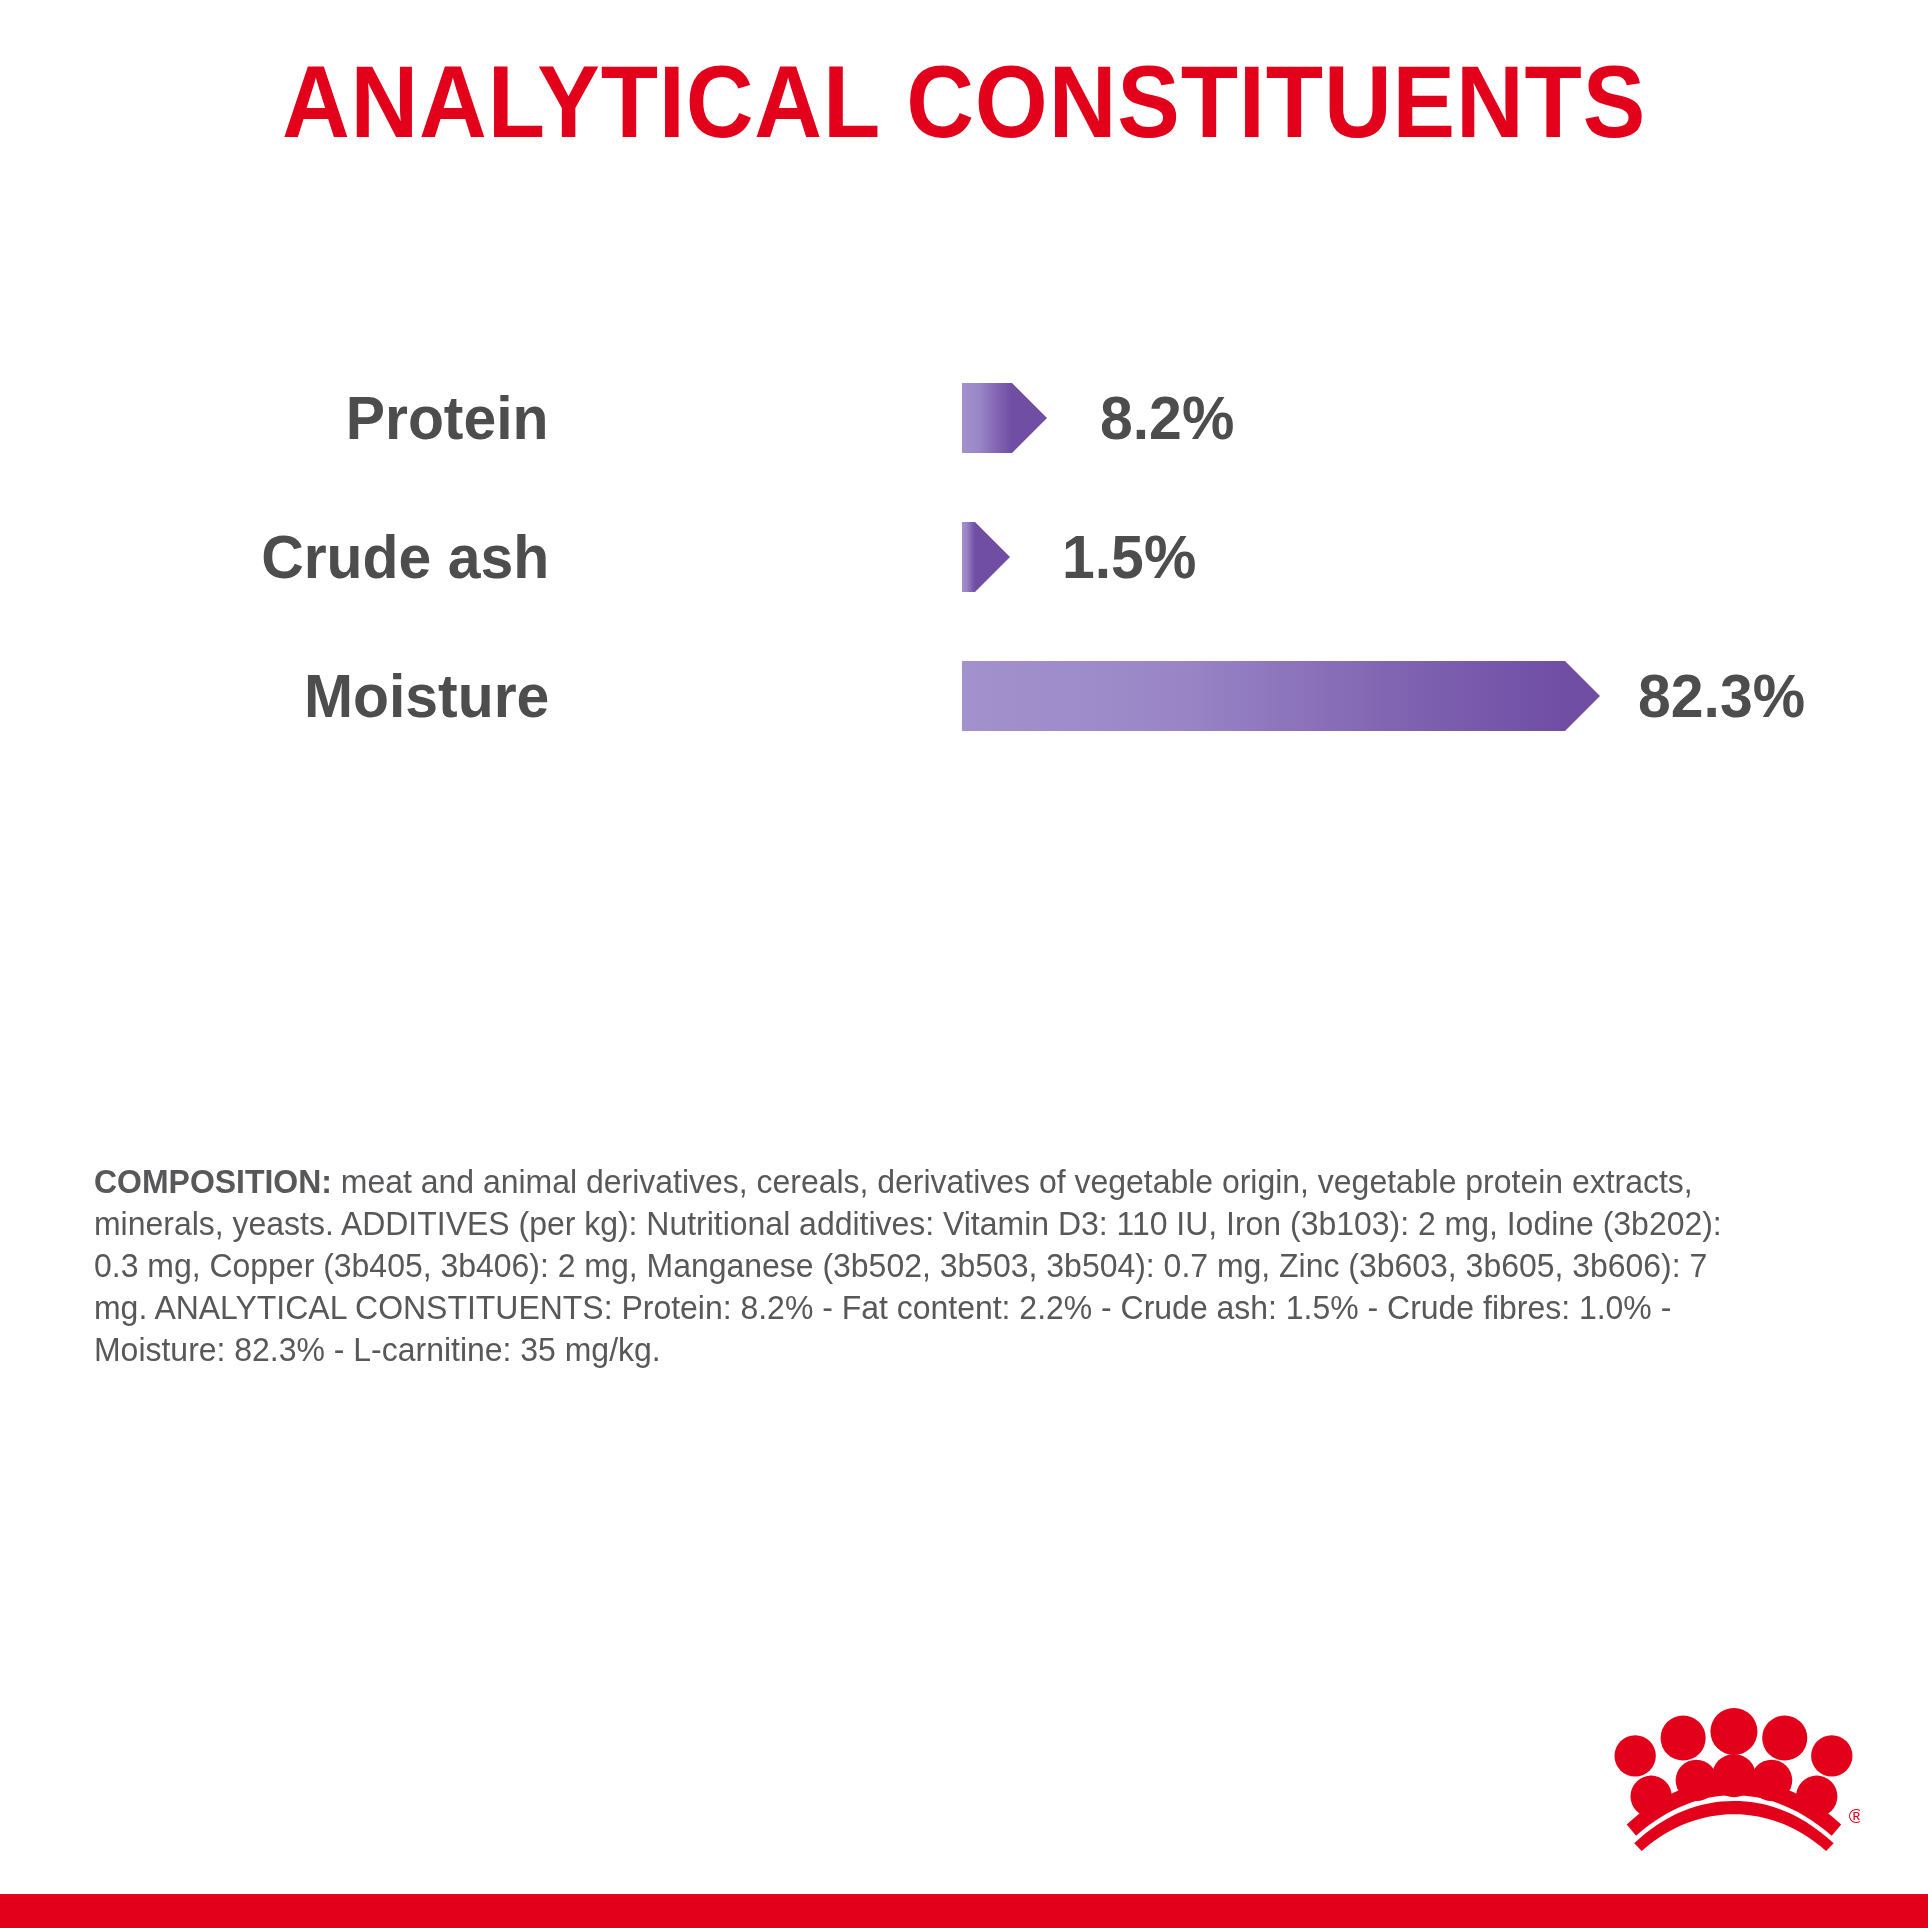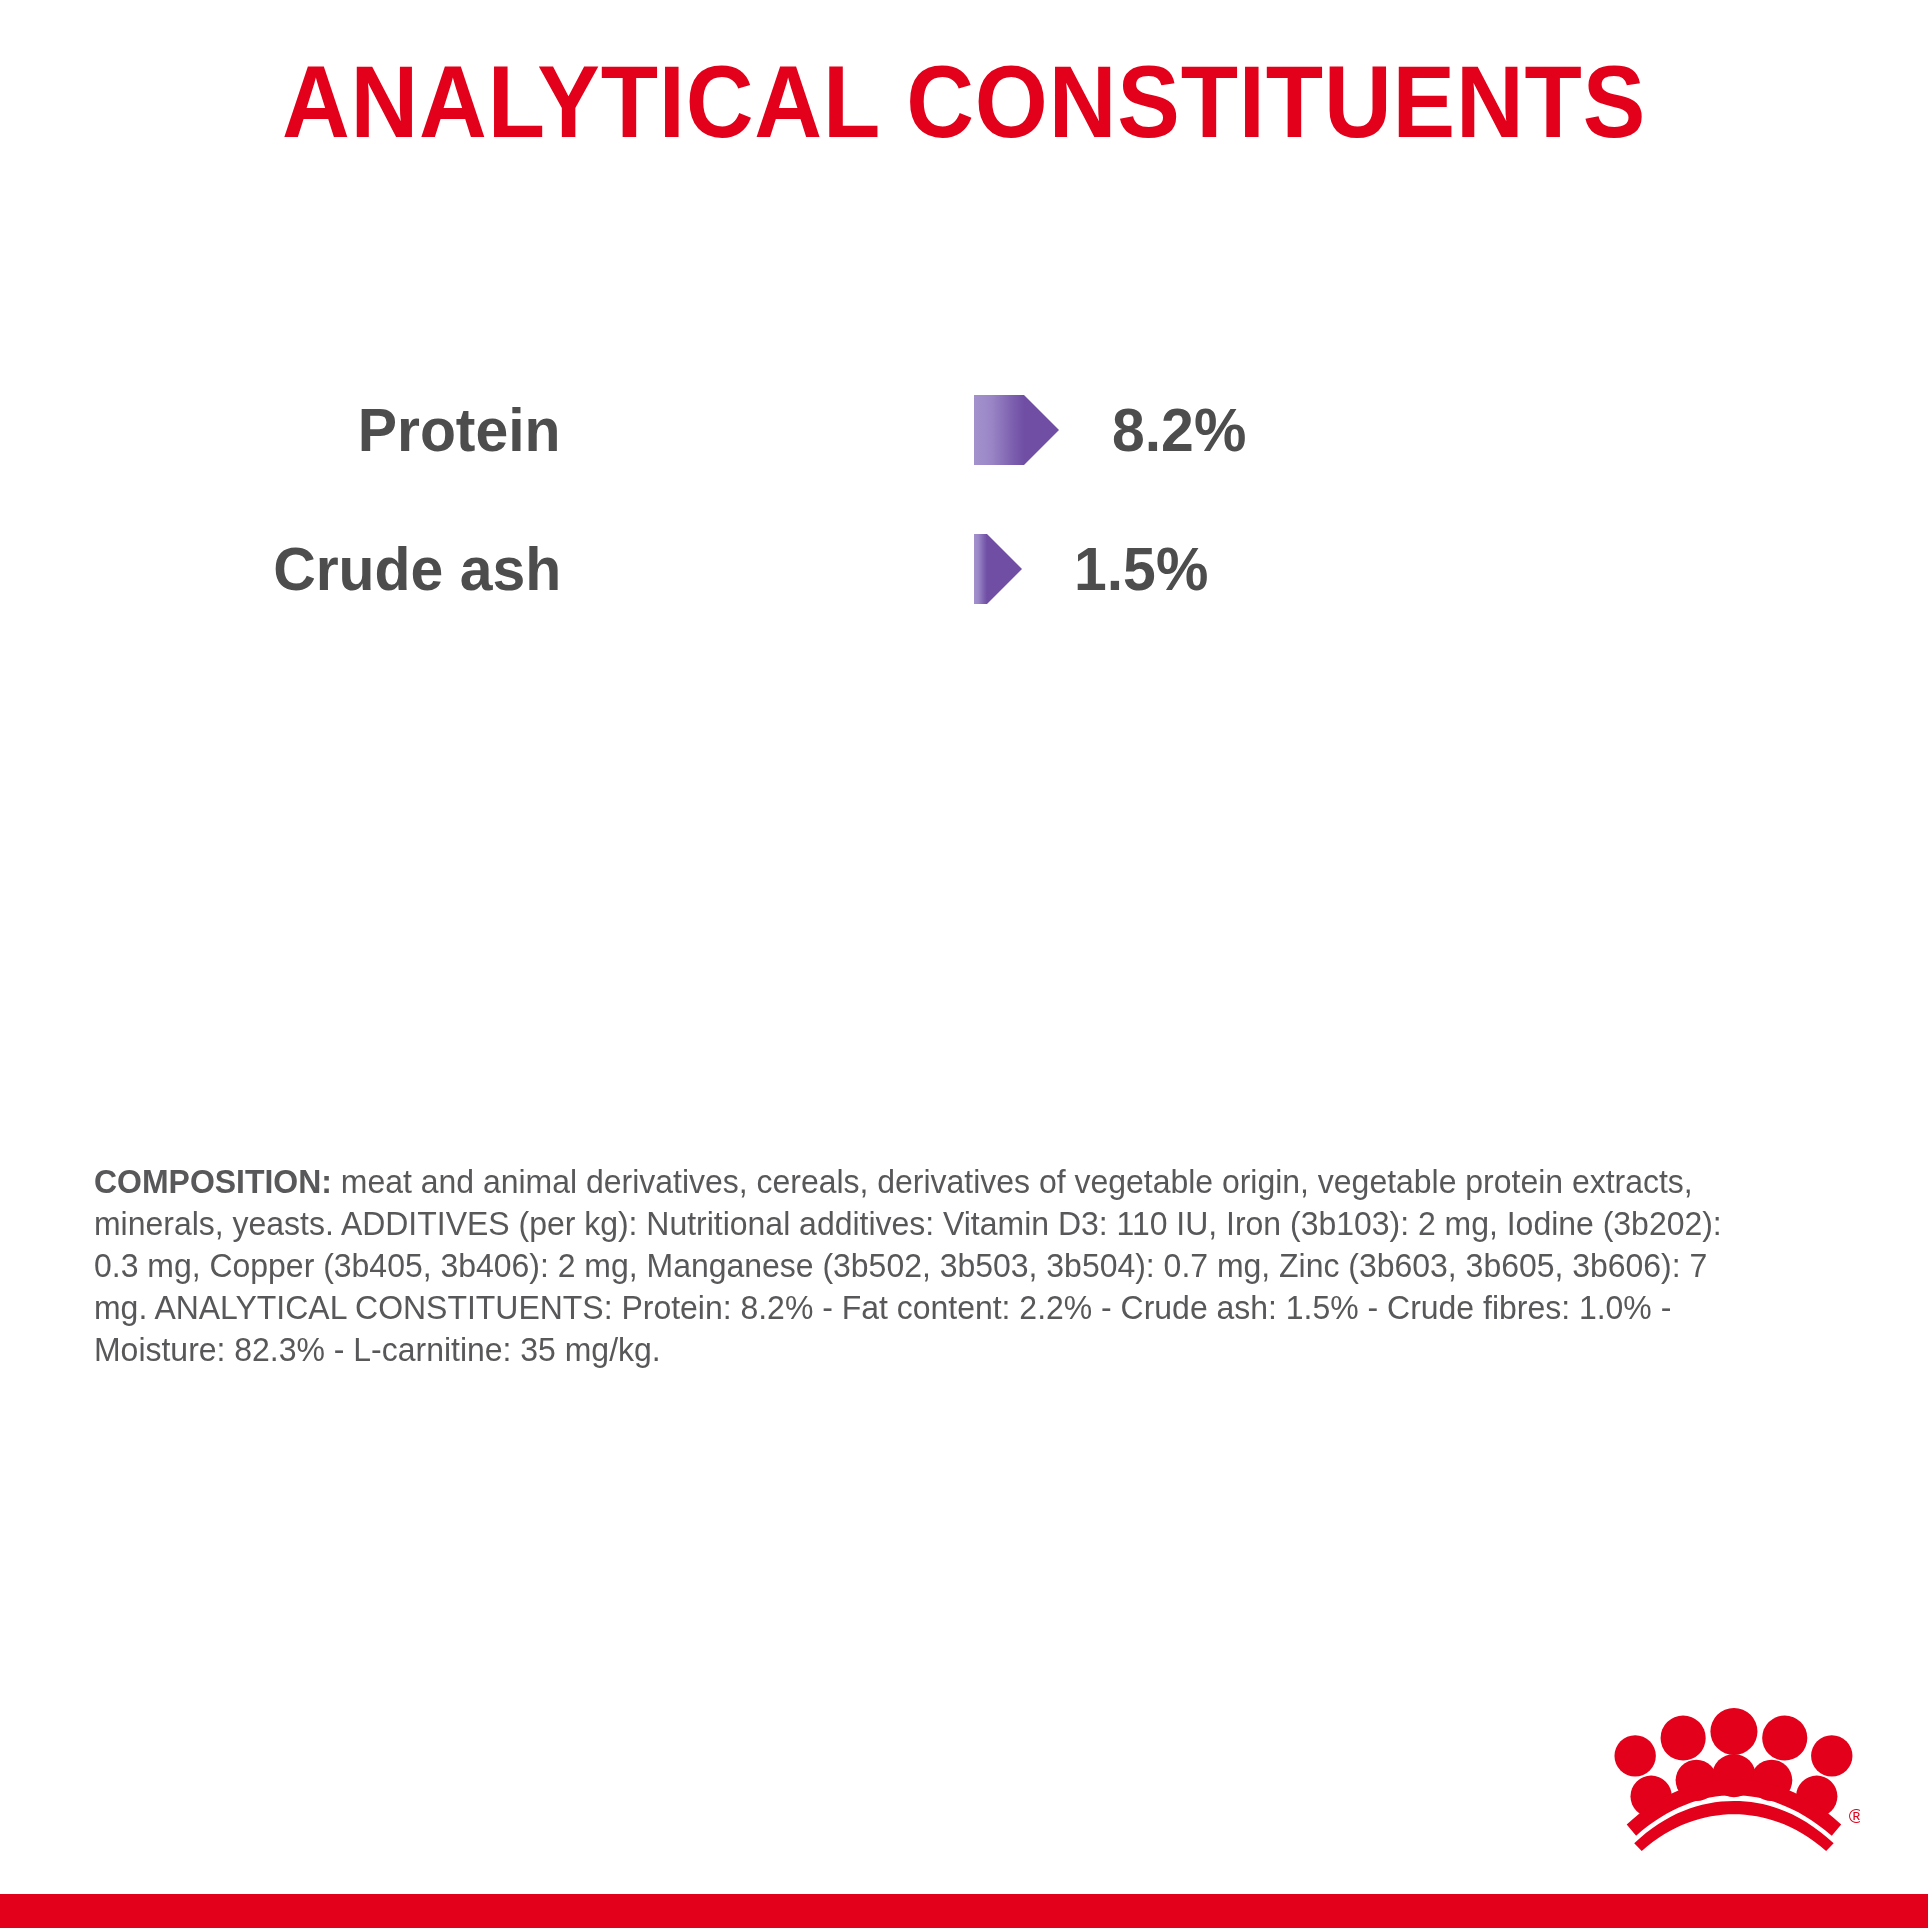--- a/index.html
+++ b/index.html
@@ -30,24 +30,23 @@
     letter-spacing: 0.9px;
     line-height: 1.05;
     transform: scaleX(0.92);
     transform-origin: center top;
     white-space: nowrap;
   }
 
   
   #constituents {
     position: absolute;
-    top: 360px;
+    top: 348px;
     left: 0;
     width: 1536px;
-    margin-left: 12px;
   }
   .row {
     position: relative;
     height: 139px;
   }
   .row-label {
     position: absolute;
     right: 987px;           
     top: 0;
     height: 139px;
@@ -157,20 +156,29 @@
     <div class="row-label">Crude ash</div>
     <div class="bar-wrap">
       <div class="bar" style="width:13px">
         <span class="tip"></span>
       </div>
     </div>
     <div class="row-value" style="left:1062px">1.5%</div>
   </div>
 
 
+  <div class="row">
+    <div class="row-label">Moisture</div>
+    <div class="bar-wrap">
+      <div class="bar" style="width:603px">
+        <span class="tip"></span>
+      </div>
+    </div>
+    <div class="row-value" style="left:1638px">82.3%</div>
+  </div>
 
 </div>
 
 <div id="composition"><b>COMPOSITION:</b><span> meat and animal derivatives, cereals, derivatives of vegetable origin, vegetable protein extracts, minerals, yeasts. ADDITIVES (per kg): Nutritional additives: Vitamin D3: 110 IU, Iron (3b103): 2 mg, Iodine (3b202): 0.3 mg, Copper (3b405, 3b406): 2 mg, Manganese (3b502, 3b503, 3b504): 0.7 mg, Zinc (3b603, 3b605, 3b606): 7 mg. ANALYTICAL CONSTITUENTS: Protein: 8.2% - Fat content: 2.2% - Crude ash: 1.5% - Crude fibres: 1.0% - Moisture: 82.3% - L-carnitine: 35 mg/kg.</span></div>
 
 <div id="logo">
   <svg viewBox="0 0 270 160" xmlns="http://www.w3.org/2000/svg" aria-hidden="true">
     <g fill="#e2001a">
 
       <circle cx="31" cy="57" r="22"></circle>

